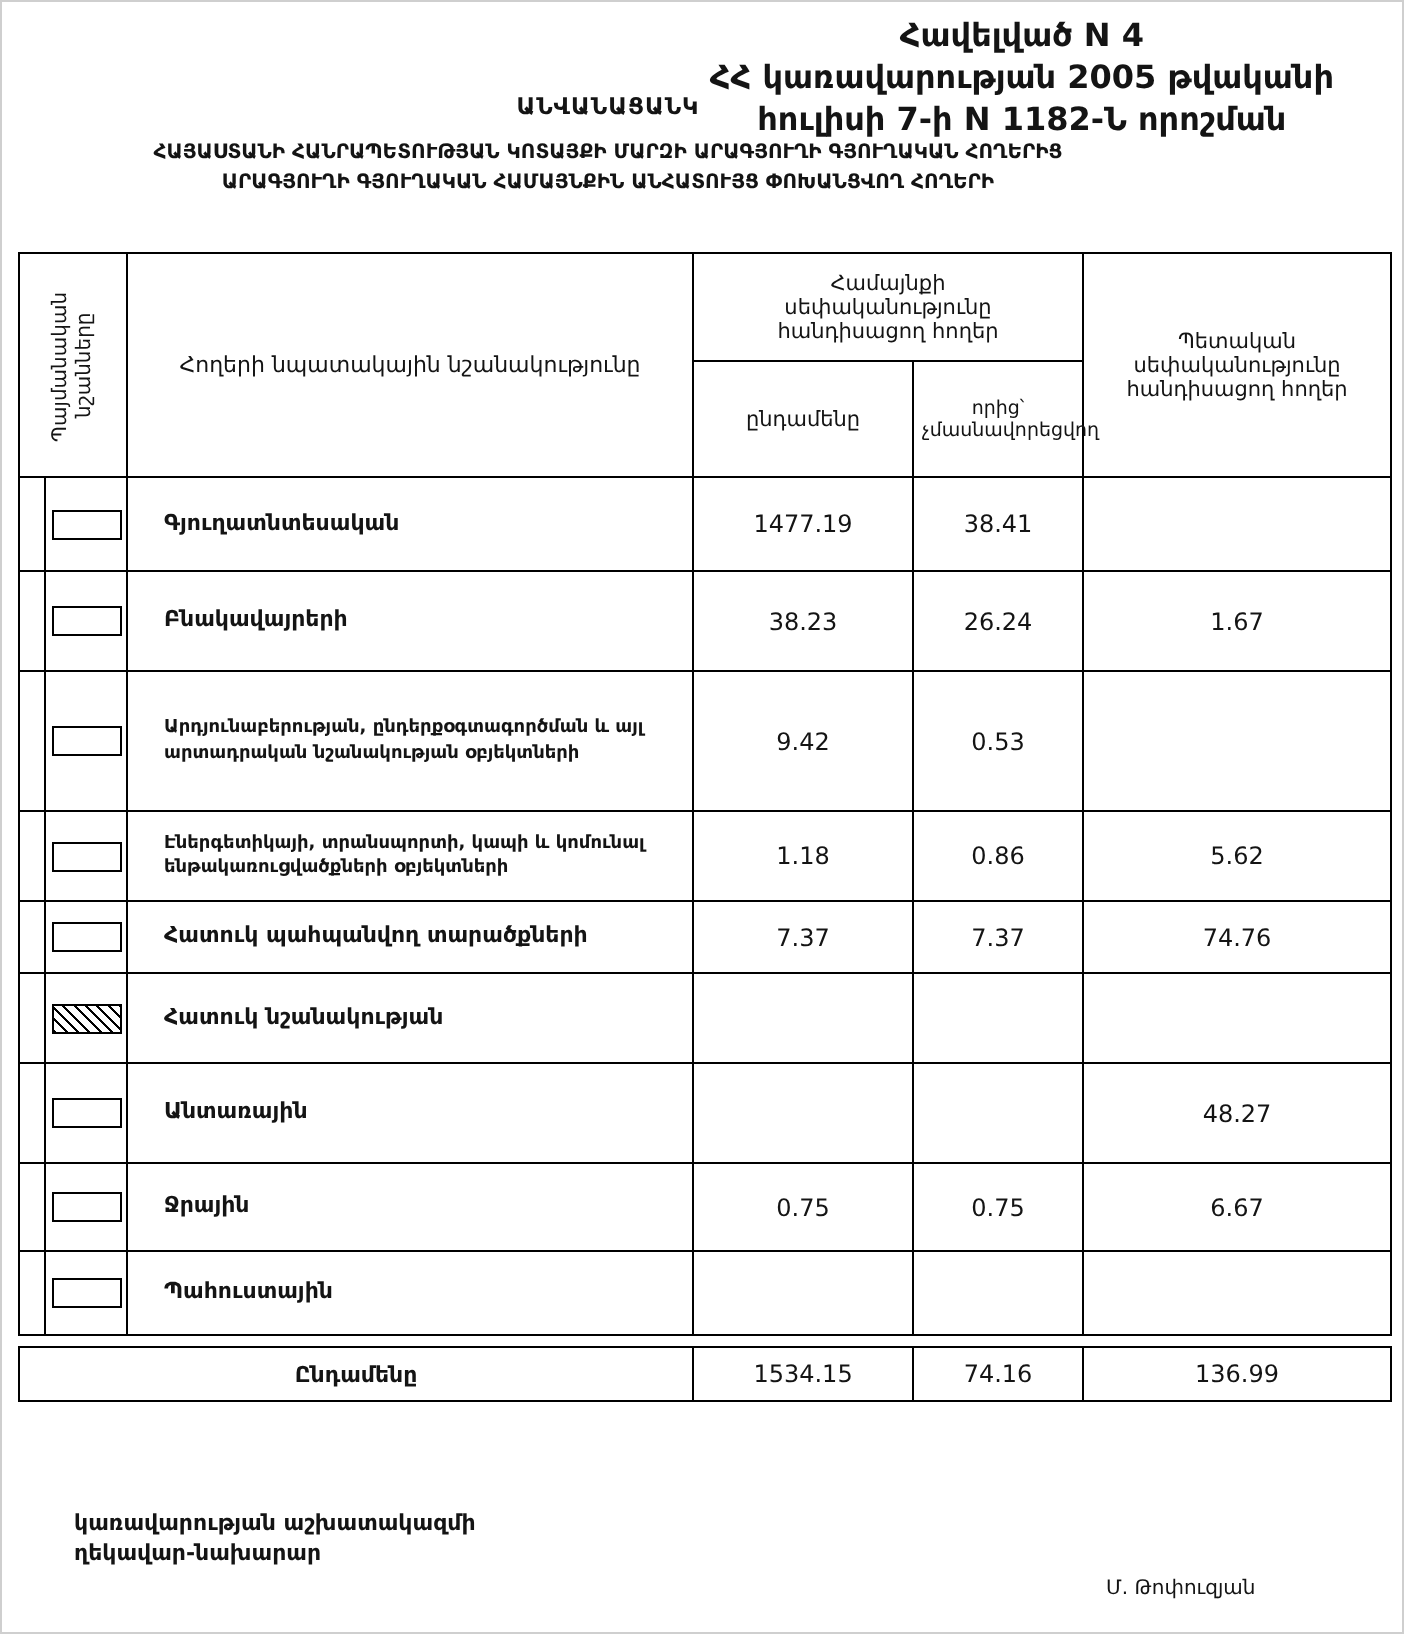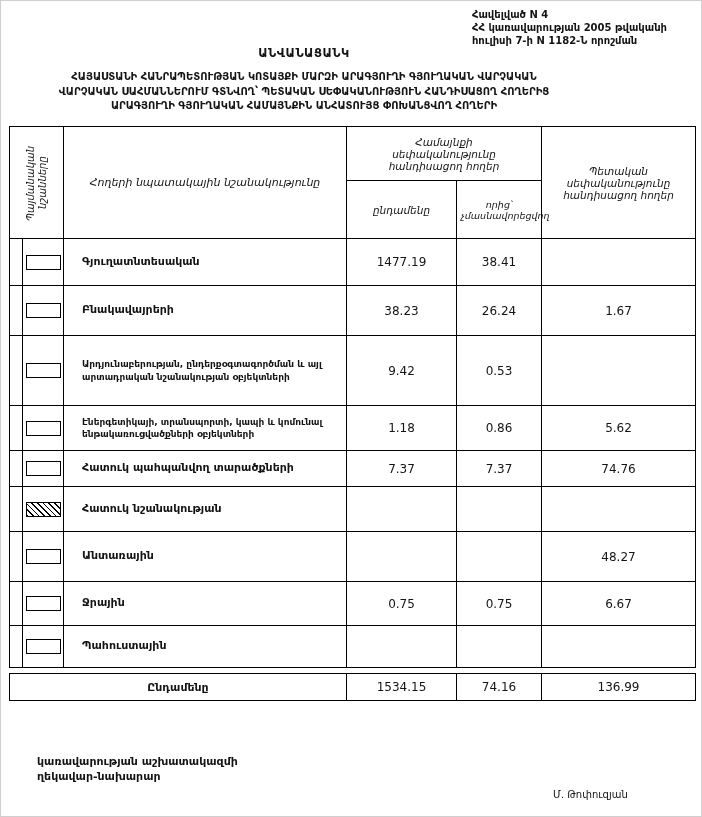--- a/index.html
+++ b/index.html
@@ -12,21 +12,22 @@
     background: #ffffff;
     font-family: "DejaVu Sans", sans-serif;
     color: #141414;
     overflow: hidden;
     border: 1px solid #cfcfcf;
   }
   .annex {
     position: absolute;
     top: 7px;
     right: 34px;
-    font-size: 10px;
+    text-align: center;
+    font-size: 16px;
     font-weight: bold;
     line-height: 1.3;
   }
   .heading {
     position: absolute;
     top: 45px;
     left: 0;
     width: 606px;
     text-align: center;
   }
@@ -53,21 +54,20 @@
     table-layout: fixed;
   }
   table.totals { margin-top: 5px; }
   .main th, .main td, .totals td { border: 1px solid #000; }
   .main th {
     font-size: 10.5px;
     font-weight: normal;
     text-align: center;
     vertical-align: middle;
     padding: 2px 6px;
-    font-style: italic;
   }
   tr.hrowA { height: 54px; }
   tr.hrowB { height: 58px; }
   th.statehead { padding: 0 14px; }
   th.grouphead { padding: 0 18px; }
   th.smallhead { font-size: 9.5px; padding: 0 4px; }
   th.purposehead { font-size: 11px; }
   .vtext {
     writing-mode: vertical-rl;
     transform: rotate(180deg);
@@ -149,22 +149,21 @@
 
   <div class="annex">
     <div>Հավելված N 4</div>
     <div>ՀՀ կառավարության 2005 թվականի</div>
     <div>հուլիսի 7-ի N 1182-Ն որոշման</div>
   </div>
 
   <div class="heading">
     <div class="doc-title">ԱՆՎԱՆԱՑԱՆԿ</div>
     <div class="sub">
-      <div>ՀԱՅԱՍՏԱՆԻ ՀԱՆՐԱՊԵՏՈՒԹՅԱՆ ԿՈՏԱՅՔԻ ՄԱՐԶԻ ԱՐԱԳՅՈՒՂԻ ԳՅՈՒՂԱԿԱՆ ՎԱՐՉԱԿԱՆ</div>
-      <div>ՎԱՐՉԱԿԱՆ ՍԱՀՄԱՆՆԵՐՈՒՄ ԳՏՆՎՈՂ՝ ՊԵՏԱԿԱՆ ՍԵՓԱԿԱՆՈՒԹՅՈՒՆ ՀԱՆԴԻՍԱՑՈՂ ՀՈՂԵՐԻՑ</div>
+      <div>ՀԱՅԱՍՏԱՆԻ ՀԱՆՐԱՊԵՏՈՒԹՅԱՆ ԿՈՏԱՅՔԻ ՄԱՐԶԻ ԱՐԱԳՅՈՒՂԻ ԳՅՈՒՂԱԿԱՆ ՀՈՂԵՐԻՑ</div>
       <div>ԱՐԱԳՅՈՒՂԻ ԳՅՈՒՂԱԿԱՆ ՀԱՄԱՅՆՔԻՆ ԱՆՀԱՏՈՒՅՑ ՓՈԽԱՆՑՎՈՂ ՀՈՂԵՐԻ</div>
     </div>
   </div>
 
   <div class="tablewrap">
     <table class="main">
       <colgroup>
         <col style="width:54px">
           <col style="width:283px">
           <col style="width:110px">

